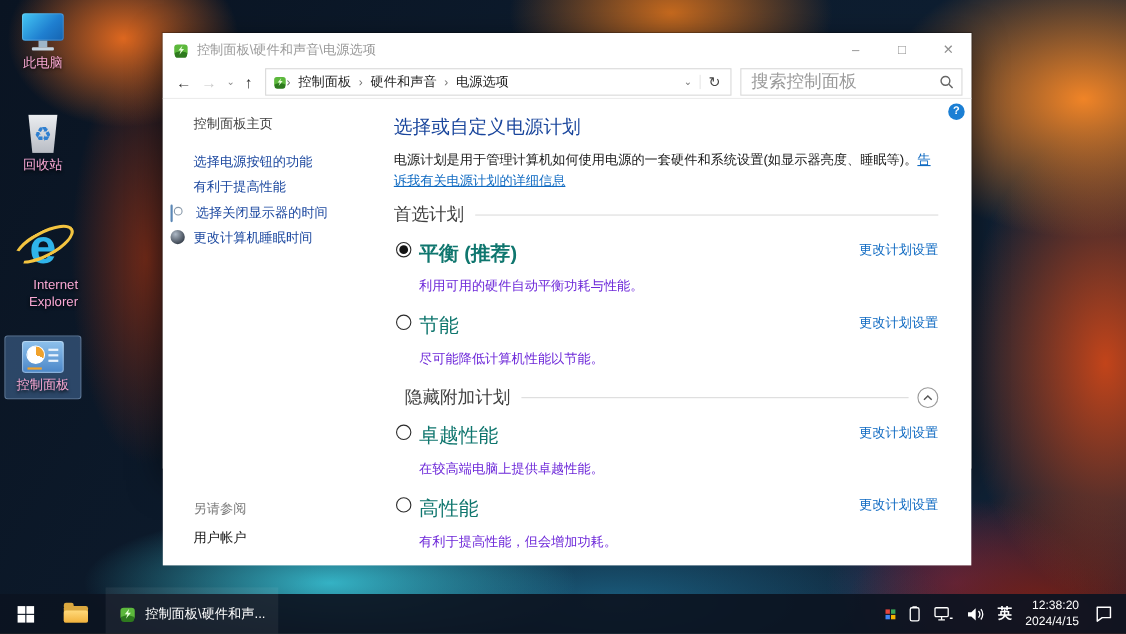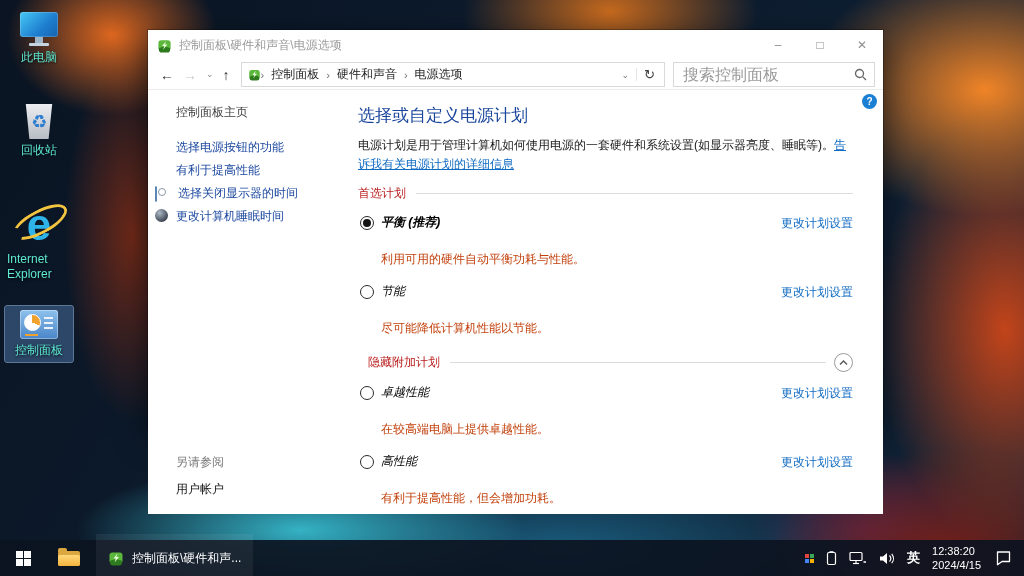--- a/index.html
+++ b/index.html
@@ -14,22 +14,22 @@
     radial-gradient(95px 260px at 133px 235px,  rgba(130,45,22,.85) 0%, rgba(130,45,22,0) 72%),
     radial-gradient(320px 95px at 300px 530px,  rgba(62,214,232,.8) 0%, rgba(62,214,232,0) 70%),
     radial-gradient(430px 120px at 560px 548px, rgba(32,125,165,.65) 0%, rgba(32,125,165,0) 70%),
     radial-gradient(210px 120px at 610px 12px,  #c76a1e 0%, rgba(199,106,30,0) 70%),
     radial-gradient(170px 110px at 870px 530px, rgba(155,45,115,.45) 0%, rgba(155,45,115,0) 70%),
     linear-gradient(120deg,#0a1422 0%,#0d1c2e 45%,#102236 100%);}
   
   .dicon{position:absolute;left:5px;width:64px;display:flex;flex-direction:column;align-items:center;
     padding:4px 2px;border-radius:2px;cursor:default;}
   .dicon.selected{background:rgba(105,160,225,.35);outline:1px solid rgba(160,200,245,.55);}
-  .dlabel{margin-top:4px;font-size:12px;color:#5eead4;text-shadow:0 1px 3px rgba(0,0,0,.95);
-    text-align:left;line-height:1.25;}
+  .dlabel{margin-top:4px;font-size:12px;color:#f9a8d4;text-shadow:0 1px 3px rgba(0,0,0,.95);
+    text-align:right;line-height:1.25;}
   .pcmon{width:38px;height:25px;border-radius:3px;
     background:linear-gradient(135deg,#45c8f5,#1f7fd0 60%,#1563b0);
     box-shadow:inset 0 0 0 1px rgba(255,255,255,.18);}
   .pcstand{width:8px;height:6px;background:#9fb6c8;margin:0 auto;}
   .pcbase{width:20px;height:3px;background:#c4d4e0;margin:0 auto;border-radius:1px;}
   .rbin{width:30px;height:35px;background:linear-gradient(#eceef1,#b8bcc4);
     clip-path:polygon(6% 0,94% 0,82% 100%,18% 100%);display:flex;align-items:center;justify-content:center;}
   .rbin .rec{color:#2f7fd0;font-size:18px;line-height:1;}
   .ie{position:relative;width:48px;height:46px;display:flex;align-items:center;justify-content:center;}
   .ie .e{font-size:44px;color:#2fb4ea;font-weight:700;line-height:.9;}
@@ -81,32 +81,32 @@
     background:radial-gradient(circle at 35% 30%,#aeb9c6,#39424e 75%);}
   .seealso{margin-top:auto;}
   .sa-h{color:#7a7a7a;margin-bottom:10px;}
   .sa-l{color:#141414;cursor:pointer;}
   .main{flex:1;box-sizing:border-box;padding:14px 30px 0 12px;}
   .main h1{font-size:17px;font-weight:400;color:#19459c;margin:0 0 9px;}
   .intro{font-size:12px;color:#191919;line-height:1.6;margin:0 0 11px;}
   .ilink{color:#0f6ac2;text-decoration:underline;cursor:pointer;}
   .sect{display:flex;align-items:center;margin:8px 0 12px;}
   .sect.second{margin-top:16px;padding-left:10px;}
-  .sect-t{font-size:12px;color:#b91c1c;margin-right:10px;white-space:nowrap;}
+  .sect-t{font-size:16px;color:#404040;margin-right:10px;white-space:nowrap;}
   .sect-line{flex:1;border-top:1px solid #dcdcdc;height:0;}
   .sect-chev{width:17px;height:17px;border:1px solid #9a9a9a;border-radius:50%;margin-left:8px;
     display:flex;align-items:center;justify-content:center;cursor:pointer;flex:none;}
   .plan{position:relative;padding-left:23px;margin-bottom:15px;min-height:36px;}
   .radio{position:absolute;left:2px;top:2px;width:12px;height:12px;border:1px solid #2b2b2b;
     border-radius:50%;background:#fff;cursor:pointer;}
   .radio.sel::after{content:"";position:absolute;inset:2px;background:#141414;border-radius:50%;}
-  .pname{font-size:12px;color:#000000;font-style:italic;}
+  .pname{font-size:18px;color:#0f766e;}
   .pname.bold{font-weight:700;}
   .plink{position:absolute;right:0;top:1px;font-size:12px;color:#0f6ac2;cursor:pointer;}
-  .pdesc{margin-top:20px;font-size:12px;color:#c2410c;font-family:Liberation Serif, serif;}
+  .pdesc{margin-top:10px;font-size:12px;color:#6d28d9;font-family:Liberation Serif, serif;}
   
   .taskbar{position:absolute;left:0;bottom:0;width:1024px;height:36px;background:rgba(12,19,33,.92);
     display:flex;align-items:center;}
   .tb-btn{width:46px;height:36px;display:flex;align-items:center;justify-content:center;cursor:pointer;}
   .winlogo{display:grid;grid-template-columns:7px 7px;gap:1px;}
   .winlogo i{width:7px;height:7px;background:#fff;display:block;}
   .folder{position:relative;width:22px;height:15px;}
   .folder .back{position:absolute;inset:0;background:#dba83f;border-radius:2px;}
   .folder .back::before{content:"";position:absolute;top:-3px;left:0;width:9px;height:4px;
     background:#dba83f;border-radius:2px 2px 0 0;}
@@ -114,21 +114,21 @@
     background:linear-gradient(#ffd97a,#f2b33d);border-radius:2px;}
   .tb-task{height:48px;display:flex;align-items:center;padding:0 12px;position:relative;
     background:rgba(255,255,255,.06);margin-left:4px;cursor:pointer;}
   .tb-task::after{content:"";position:absolute;left:1px;right:1px;bottom:0;height:2px;background:#76b9ed;}
   .tb-task-label{color:#fff;font-size:12px;margin-left:8px;white-space:nowrap;}
   .tray{margin-left:auto;display:flex;align-items:center;gap:12px;padding-right:12px;color:#fff;}
   .tray svg{display:block;}
   .cgrid{display:grid;grid-template-columns:4px 4px;gap:1px;}
   .cgrid i{width:4px;height:4px;display:block;}
   .lang{font-size:13px;font-weight:700;}
-  .clock{text-align:left;font-size:11px;line-height:1.3;}
+  .clock{text-align:right;font-size:11px;line-height:1.3;}
   .bubble{margin-left:2px;}
   .greenic{display:block;}
 </style>
 </head>
 <body>
 
 <div class="screen">
   <div class="bg"></div>
 
   <div class="dicon" style="top:8px">

